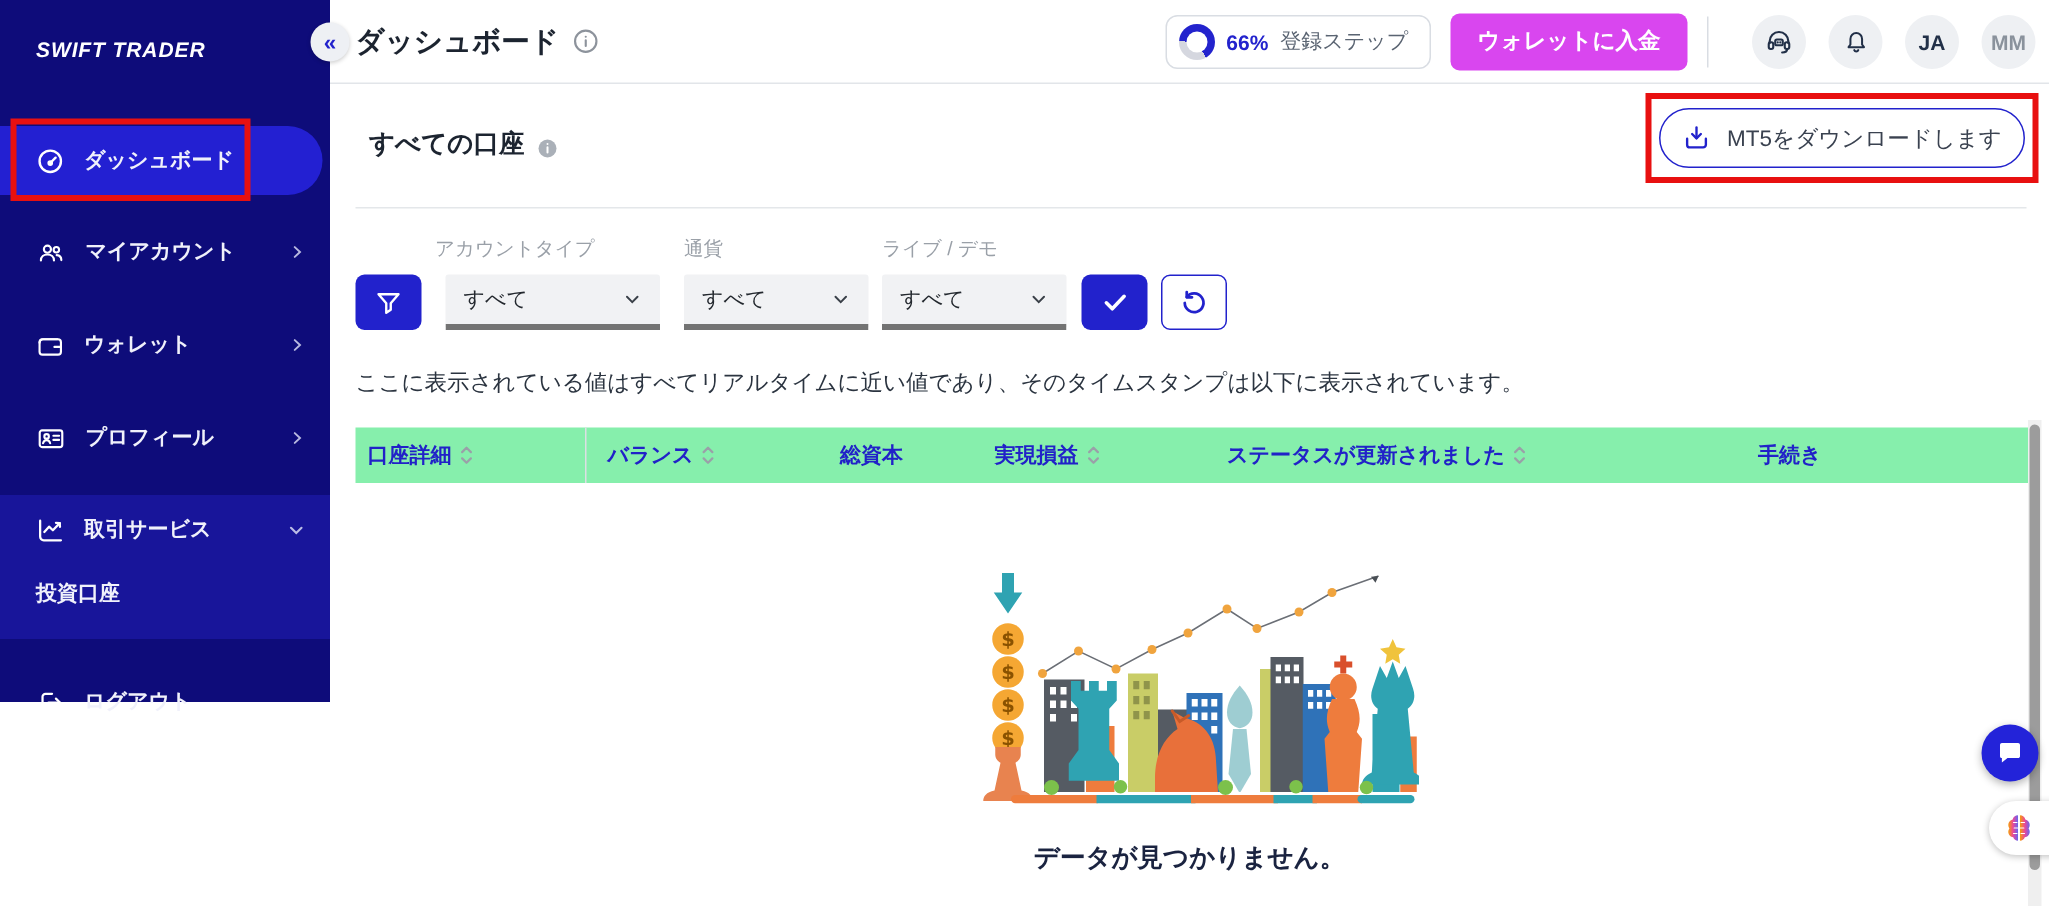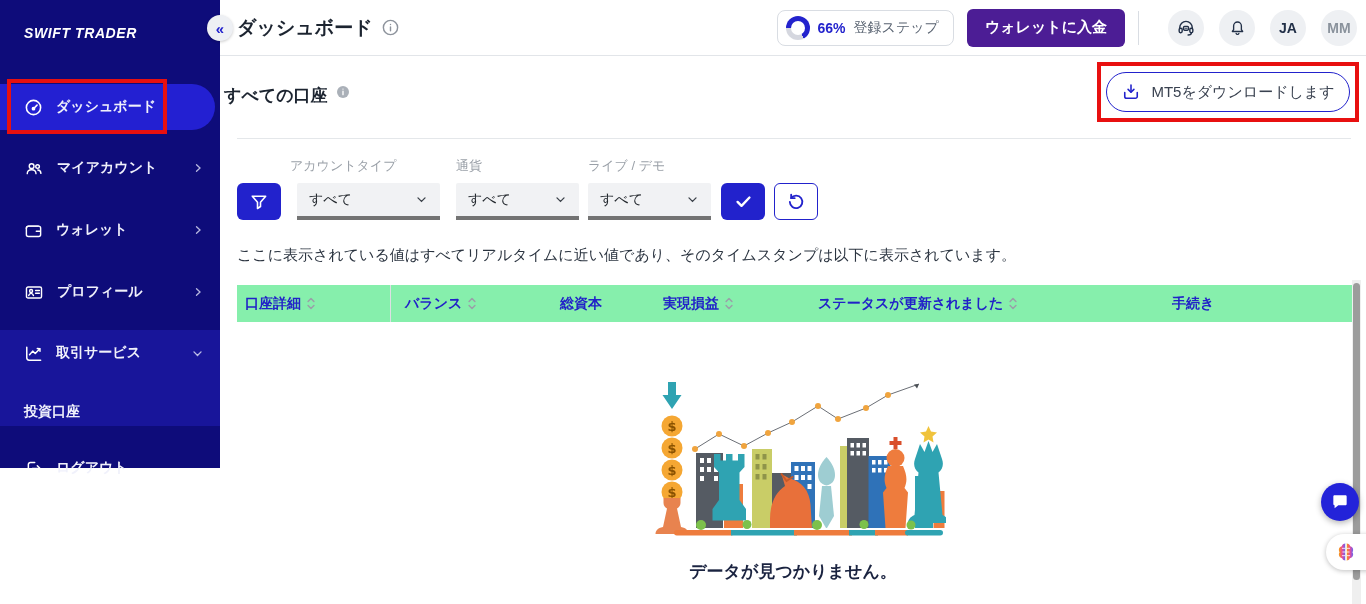--- a/index.html
+++ b/index.html
@@ -12,46 +12,46 @@
 
   
   .sidebar { position:absolute; left:0; top:0; width:220px; height:468px; background:#0e0c7a; z-index:5; }
   .logo { position:absolute; left:24px; top:25px; color:#fff; font-weight:bold; font-style:italic; font-size:14px; letter-spacing:.6px; }
   .nav-item { position:absolute; left:0; width:220px; height:46px; display:flex; align-items:center; gap:13px; padding:0 16px 0 24px; color:#f0f1fb; font-size:14px; font-weight:600; cursor:pointer; }
   .nav-item .chev { margin-left:auto; opacity:.85; }
   .nav-active { top:84px; width:215px; background:#2320d2; border-radius:0 23px 23px 0; }
   .nav-myaccount { top:145px; } .nav-wallet { top:207px;text-align:center; } .nav-profile { top:269px; }
   .expanded-bg { position:absolute; left:0; top:330px; width:220px; height:96px; background:#18159a; }
   .nav-trading { top:330px; }
-  .nav-subitem { top:392px; height:40px; font-weight:bold; font-size:14px; }
+  .nav-subitem { top:376px; height:40px; font-weight:bold; font-size:14px; }
   .nav-logout { top:445px;text-align:center; }
   .annotation-box { position:absolute; border:4px solid #e81010; z-index:30; pointer-events:none; }
   .ann-sidebar { left:7px; top:79px; width:160px; height:55px; }
 
   
   .topbar { position:absolute; left:220px; top:0; width:1146px; height:56px; background:#fff; border-bottom:1px solid #e2e5e9; display:flex; align-items:center; padding:0 9px 0 17px; }
   .topbar-strip { position:absolute; left:220px; top:57px; width:1146px; height:4px; background:#f0f1f3; }
   .collapse-btn { position:absolute; left:207px; top:15px; width:26px; height:26px; border-radius:50%; background:#eef0f4; color:#2222cc; font-weight:bold; font-size:15px; display:flex; align-items:center; justify-content:center; box-shadow:0 1px 3px rgba(0,0,0,.2); z-index:7; cursor:pointer; }
   .page-title { font-size:19px; font-weight:bold; color:#1c2430; }
   .info-outline { margin-left:8px; color:#8d939c; }
   .tb-right { margin-left:auto; display:flex; align-items:center; }
   .progress-pill { display:flex; align-items:center; gap:8px; height:36px; border:1px solid #d9dde3; border-radius:8px; padding:0 14px 0 8px; background:#fff; cursor:pointer; }
   .donut { width:24px; height:24px; border-radius:50%; position:relative; background:conic-gradient(#2323cd 0 66%, #d5d7df 66% 100%); }
   .donut::after { content:""; position:absolute; inset:5px; background:#fff; border-radius:50%; }
   .progress-pct { color:#2323cd; font-weight:bold; font-size:14px; }
   .progress-label { color:#5a6472; font-size:14px; }
-  .deposit-btn { margin-left:13px; height:38px; background:#4c1d95; color:#fff; border:none; border-radius:6px; font-size:15px; font-weight:bold; padding:0 18px; font-family:inherit; cursor:pointer; }
+  .deposit-btn { margin-left:13px; height:38px; background:#d946ef; color:#fff; border:none; border-radius:6px; font-size:15px; font-weight:bold; padding:0 18px; font-family:inherit; cursor:pointer; }
   .tb-divider { width:1px; height:34px; background:#d9dde3; margin:0 14px 0 13px; }
   .icon-circle { width:36px; height:36px; border-radius:50%; background:#eef0f3; display:flex; align-items:center; justify-content:center; color:#223048; margin-left:15px; cursor:pointer; font-size:14px; font-weight:bold; }
   .icon-circle:first-of-type { margin-left:0; }
   .avatar { color:#8a929c; }
 
   
   .content { position:absolute; left:220px; top:56px; width:1146px; height:548px; background:#fff; }
-  .section-title-row { position:absolute; left:4px; top:28px; display:flex; align-items:flex-start; gap:7px; }
+  .section-title-row { position:absolute; left:26px; top:28px; display:flex; align-items:flex-end; gap:7px; }
   .section-title { font-size:17px; font-weight:bold; color:#1c2430; }
   .ann-mt5 { left:877px; top:6px; width:262px; height:60px; display:flex; align-items:center; justify-content:center; pointer-events:auto; }
   .mt5-btn { width:244px; height:40px; background:#fff; border:1.5px solid #2222cc; border-radius:20px; display:flex; align-items:center; justify-content:center; gap:10px; color:#3a4250; font-size:15px; font-family:inherit; cursor:pointer; pointer-events:auto; }
   .hr1 { position:absolute; left:17px; top:82px; width:1114px; height:1px; background:#e4e7ea; }
 
   .filter-label { position:absolute; top:101px; font-size:13px; color:#9aa0a8; }
   .fl-1 { left:70px; } .fl-2 { left:236px; } .fl-3 { left:368px; }
   .sq-btn { position:absolute; top:127px; width:44px; height:37px; border-radius:6px; display:flex; align-items:center; justify-content:center; cursor:pointer; border:none; }
   .btn-funnel { left:17px; background:#2222cc; }
   .btn-apply { left:501px; background:#2222cc; }

